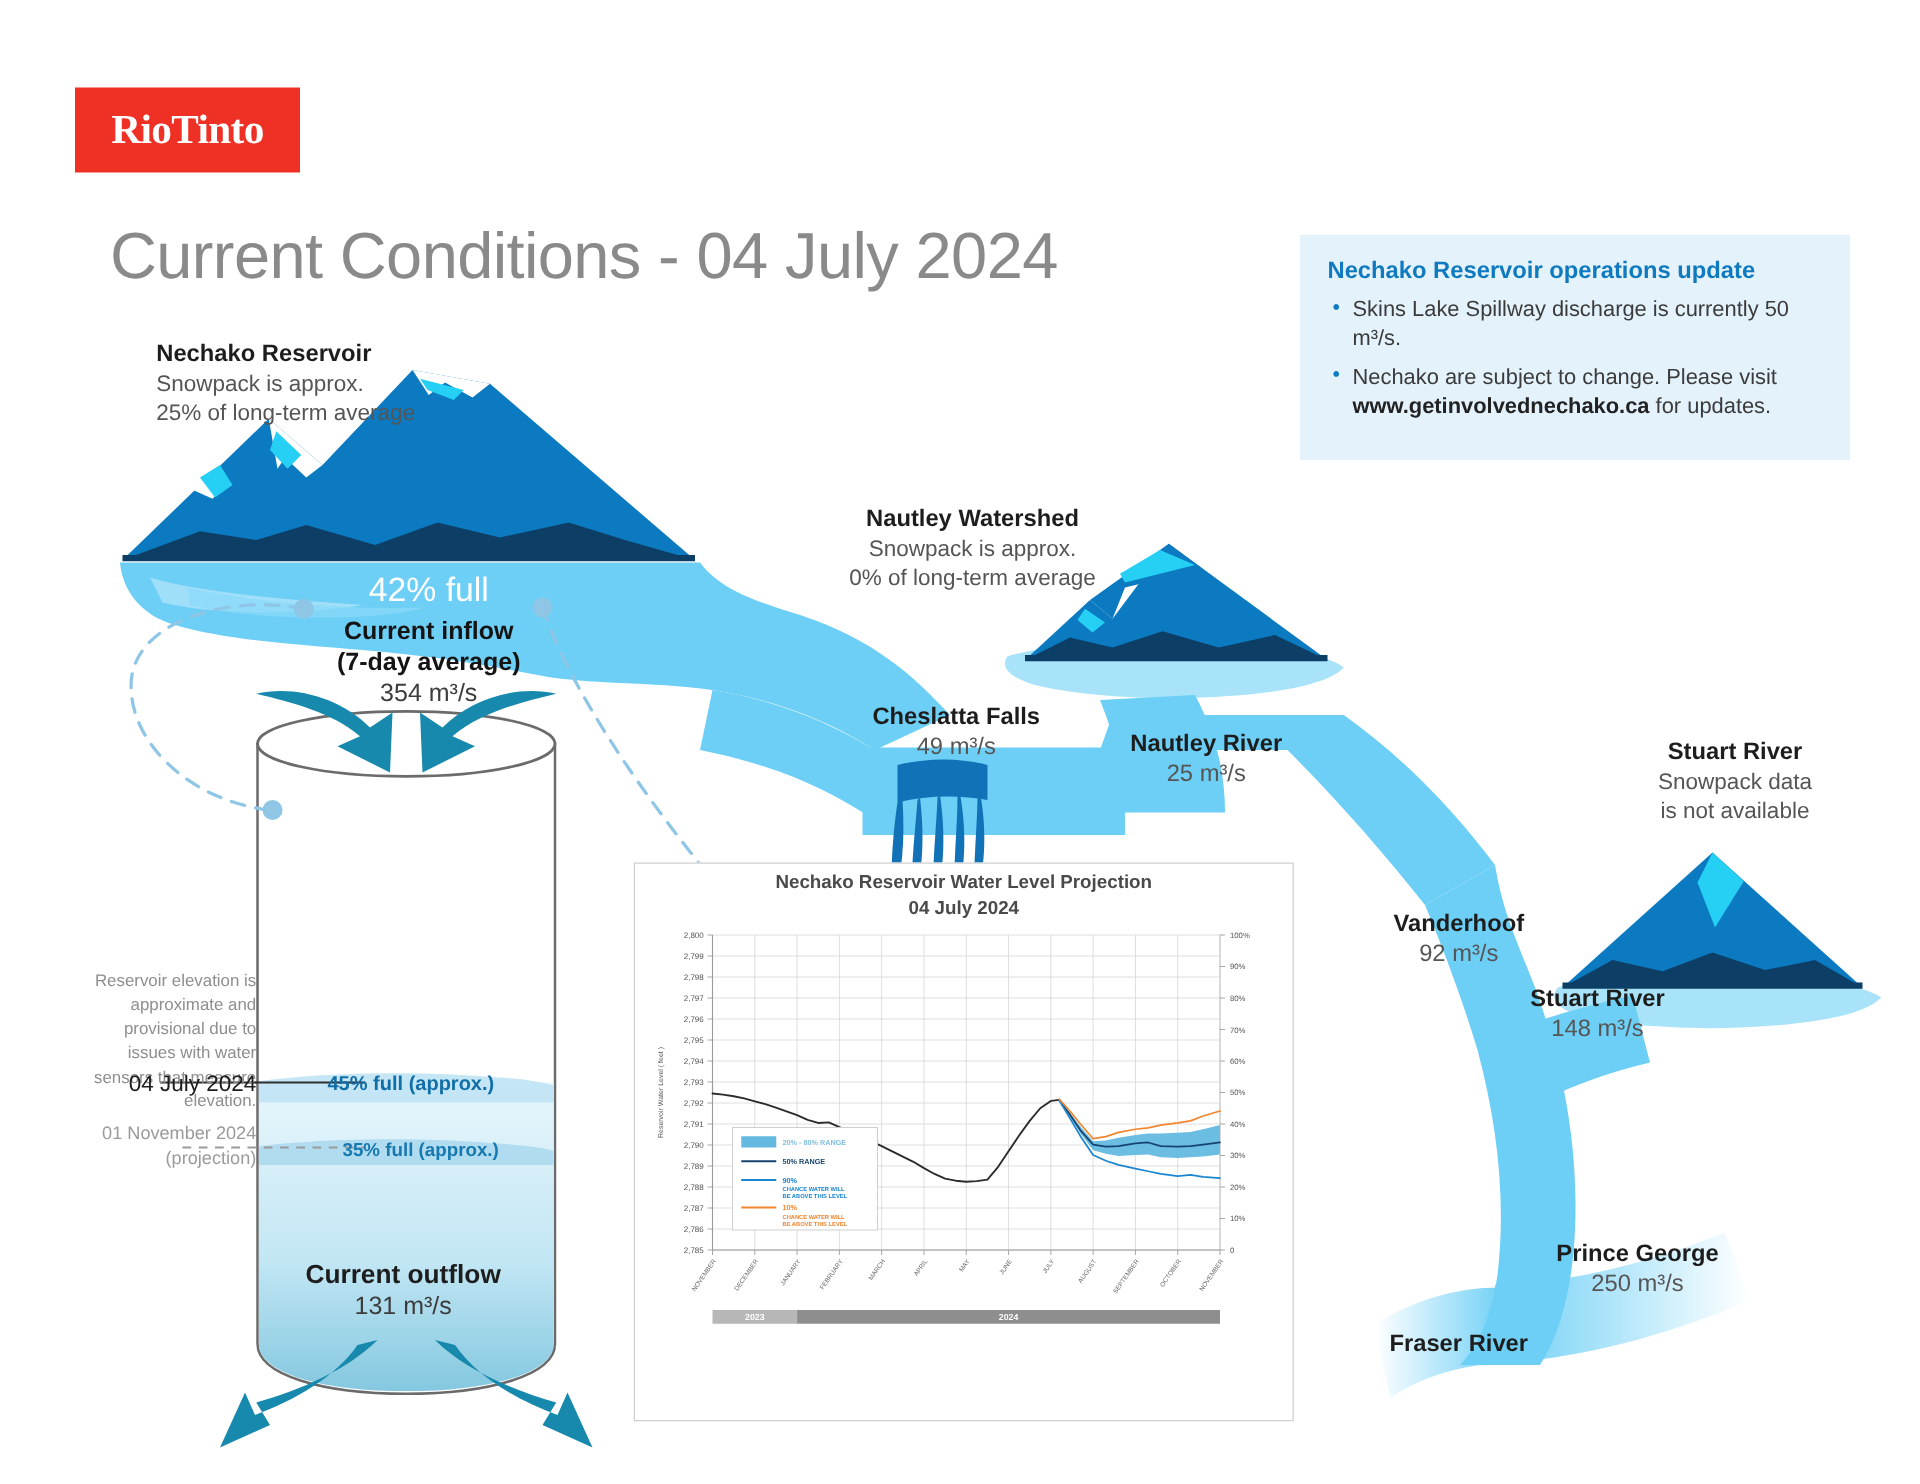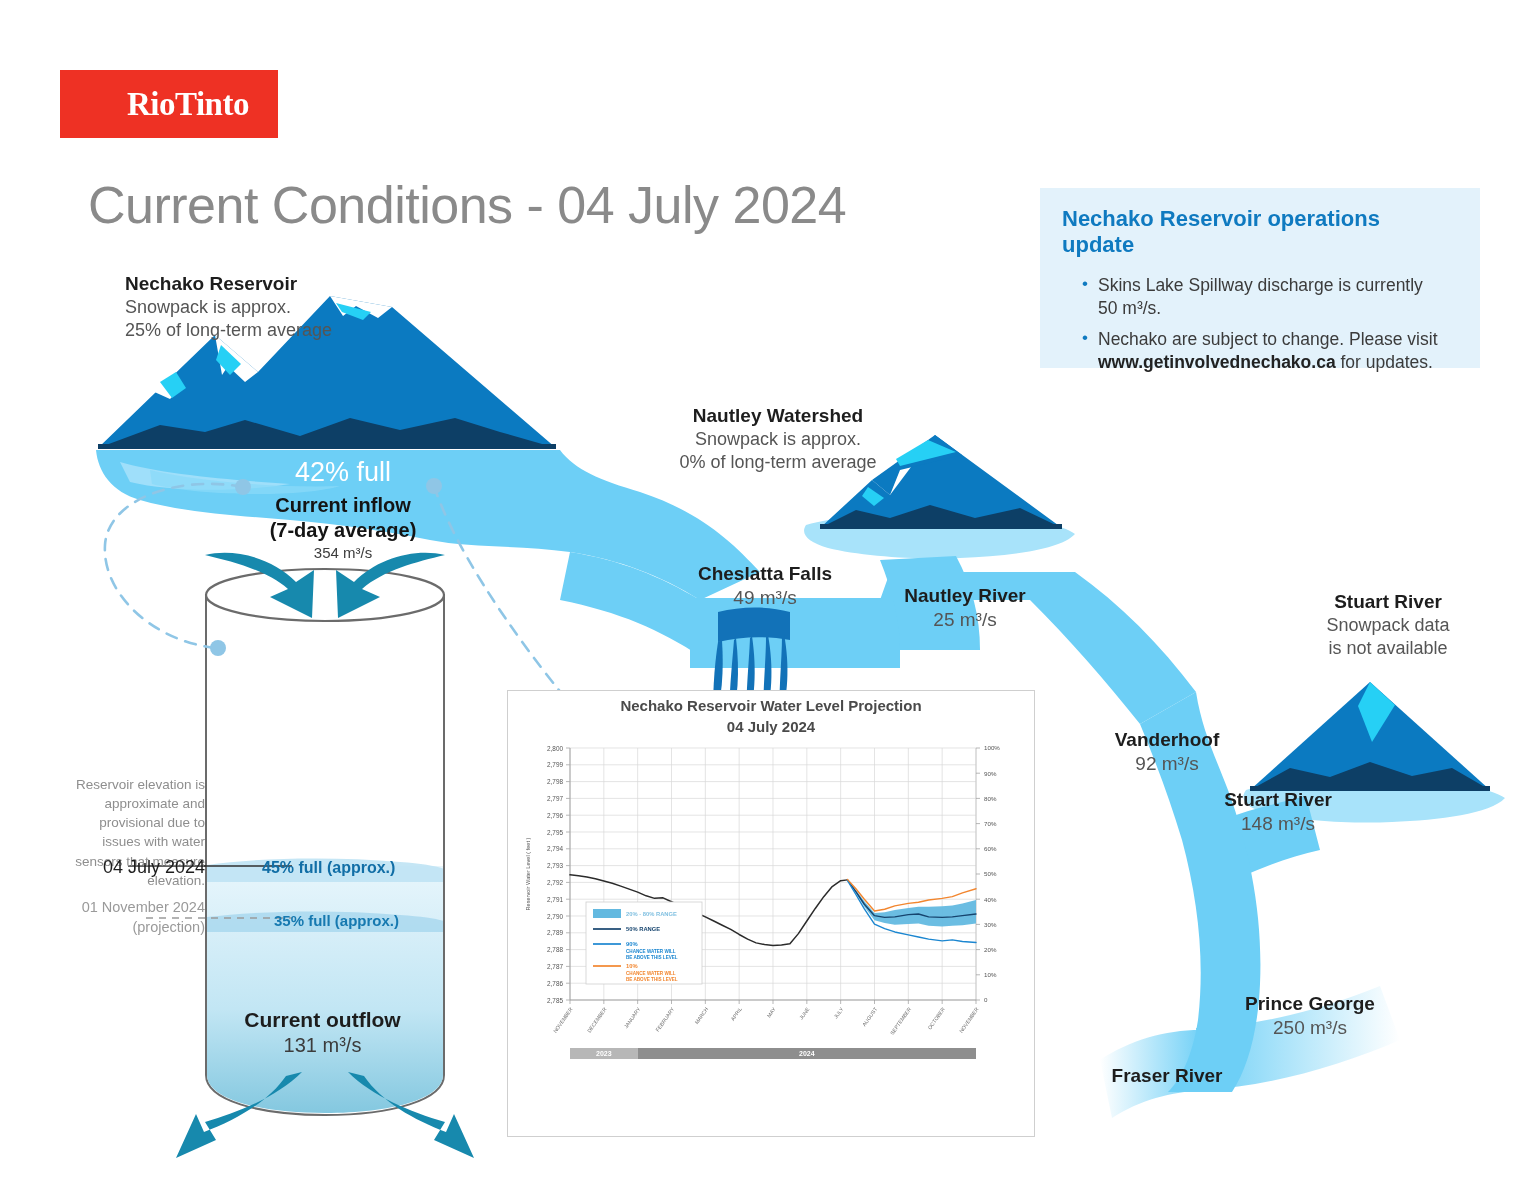--- a/index.html
+++ b/index.html
@@ -10,43 +10,43 @@
     color:#2b2b2b;
     overflow:hidden;
     position:relative;
   }
   .abs { position:absolute; }
 
   
   #logo {
     left:60px; top:70px; width:180px; height:68px;
     background:#ee3124;
-    display:flex; align-items:center; justify-content:center;padding-left:38px;
+    display:flex; align-items:center; justify-content:center;
   }
   #logo .txt {
     color:#ffffff; font-family:"Liberation Serif", serif;
     font-weight:bold; font-size:33px; letter-spacing:-0.5px;
   }
 
   
   #page-title {
     left:88px; top:175px;
     font-size:52px; font-weight:300; color:#8a8a8a;
     letter-spacing:-0.5px; white-space:nowrap;
   }
 
   
   #ops-box {
     left:1040px; top:188px; width:440px; height:180px;
     background:#e3f2fb; padding:18px 22px 0 22px; box-sizing:border-box;
   }
   #ops-box h3 {
-    margin:0 0 8px 0; font-size:22px; color:#0f7ac0; font-weight:bold;
-  }
-  #ops-box ul { margin:16px; padding:0; list-style:none; }
+    margin:0 0 8px 0; font-size:19px; color:#0f7ac0; font-weight:bold;
+  }
+  #ops-box ul { margin:0; padding:0; list-style:none; }
   #ops-box li {
     position:relative; padding-left:20px; margin-bottom:7px;
     font-size:17.5px; line-height:1.34; color:#3b3b3b;
   }
   #ops-box li:before {
     content:"•"; position:absolute; left:4px; top:-1px; color:#0f7ac0; font-size:17px;
   }
   #ops-box b { font-weight:bold; color:#222; }
 
   
@@ -85,21 +85,21 @@
   #outflow .v { font-size:20px; color:#3c3c3c; margin-top:2px; }
 
   #pct-full {
     left:218px; top:457px; width:250px; text-align:center;
     font-size:27px; font-weight:normal; color:#ffffff;
   }
   #inflow {
     left:218px; top:493px; width:250px; text-align:center;
   }
   #inflow .t1 { font-weight:bold; font-size:20px; color:#141414; line-height:1.24; }
-  #inflow .v  { font-size:15px; color:#3c3c3c; margin-top:1px; }
+  #inflow .v  { font-size:20px; color:#3c3c3c; margin-top:1px; }
 
   
   #chart-card {
     left:507px; top:690px; width:528px; height:447px;
     background:#ffffff; border:1px solid #cfcfcf; box-sizing:border-box;
   }
   #chart-title {
     margin-top:4px; text-align:center;
     font-size:15px; font-weight:bold; color:#4a4a4a; line-height:1.42;
   }

